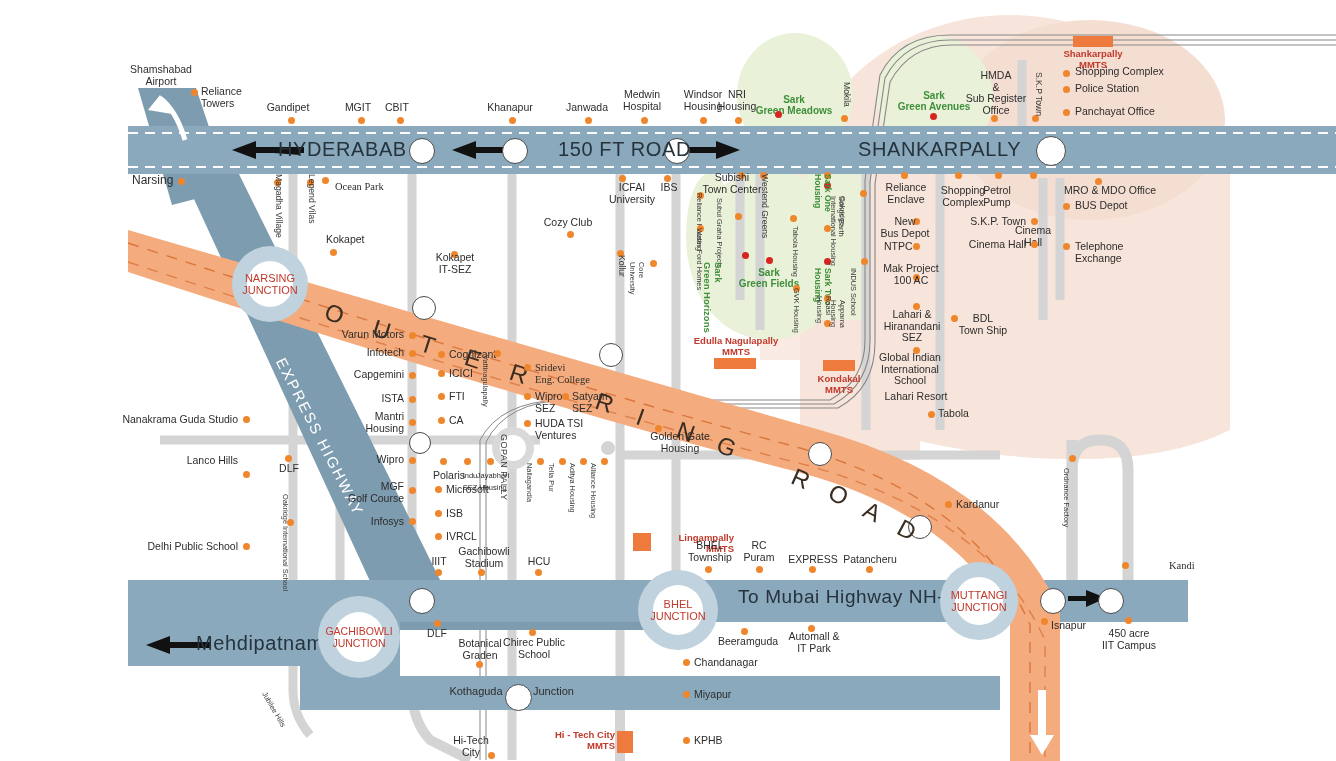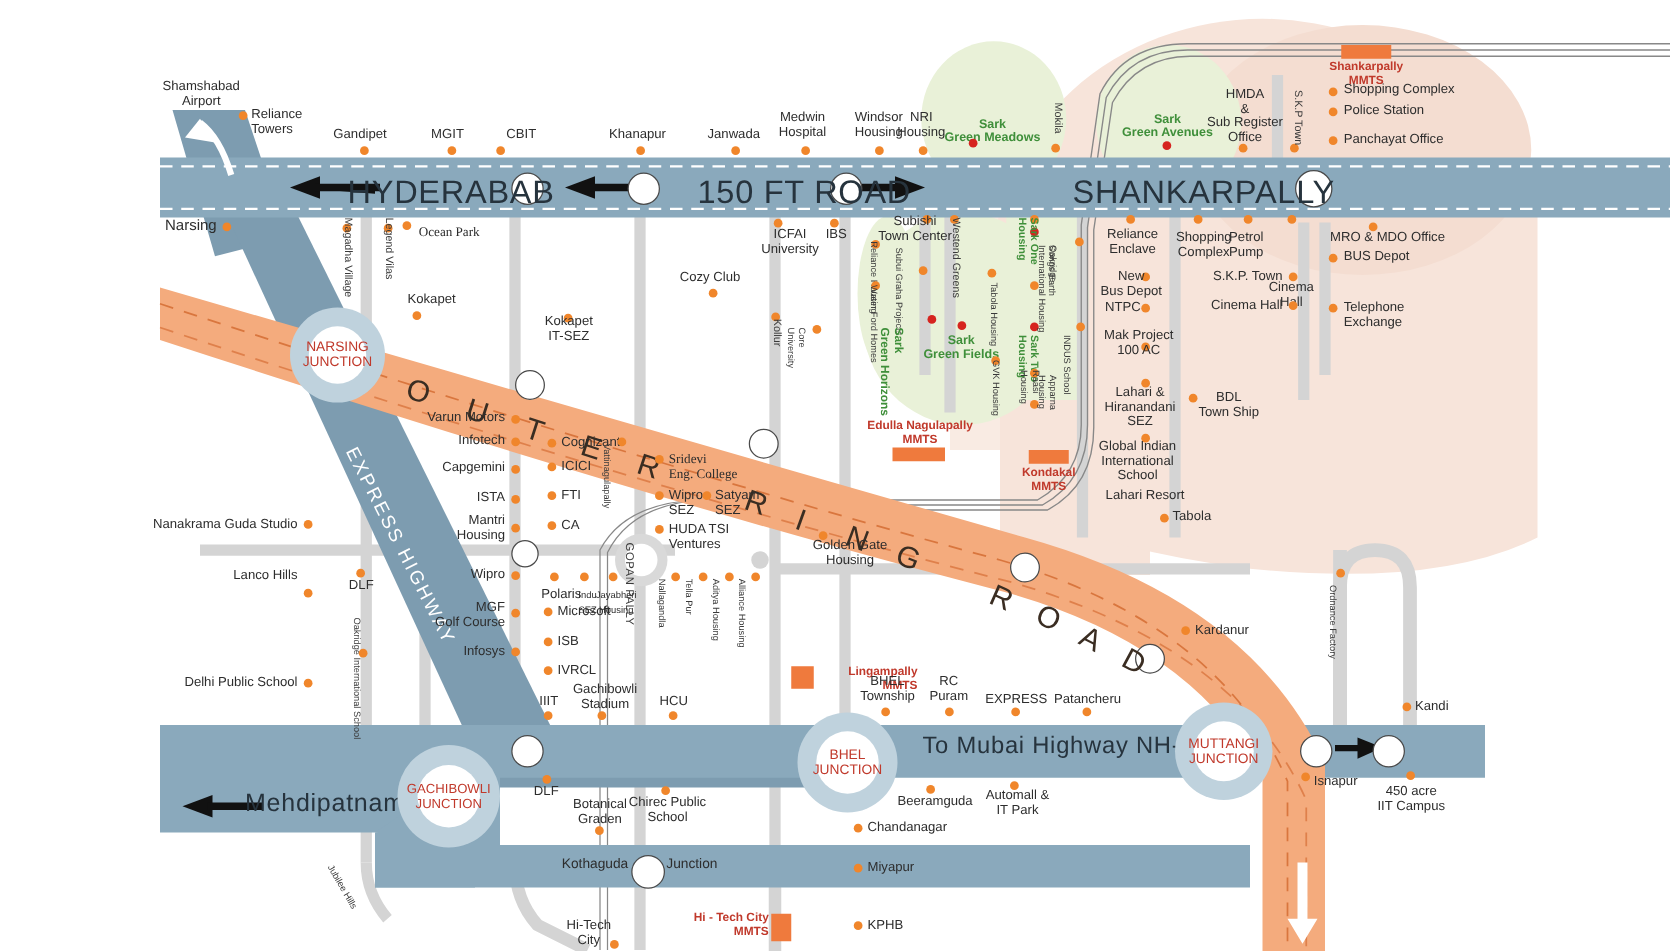--- a/index.html
+++ b/index.html
@@ -13,21 +13,21 @@
   .dot.red{background:#d6241f;width:7px;height:7px;}
   .vert{position:absolute;font-size:8.6px;color:#3a3a3a;white-space:nowrap;transform-origin:0 0;transform:rotate(90deg);}
   .vert.sm{font-size:7.4px;}
   .vert.grn{color:#3f8f3a;font-weight:bold;}
   .grnlbl{position:absolute;font-size:10px;color:#3f8f3a;font-weight:bold;text-align:center;line-height:11px;white-space:nowrap;}
   .jct{position:absolute;border-radius:50%;background:#bfd2dd;display:flex;align-items:center;justify-content:center;}
   .jct .hole{border-radius:50%;background:#fff;position:absolute;}
   .jct .jl{position:relative;z-index:3;font-size:11px;color:#c0392b;text-align:center;line-height:12.5px;font-weight:normal;}
   .mmts{position:absolute;text-align:center;font-size:9.5px;font-weight:bold;color:#c0392b;line-height:10.5px;white-space:nowrap;}
   .mmtsbox{position:absolute;background:#ef7a3d;}
-  .roadlbl{position:absolute;color:#26333d;font-size:26px;letter-spacing:.6px;font-family:"Liberation Sans",sans-serif;}
+  .roadlbl{position:absolute;color:#26333d;font-size:20px;letter-spacing:.6px;font-family:"Liberation Sans",sans-serif;}
   .whitecirc{position:absolute;border-radius:50%;background:#fff;border:1.6px solid #4a4a4a;}
   .ornode{position:absolute;border-radius:50%;background:#fff;border:1.7px solid #4a4a4a;}
   .orrchar{position:absolute;font-size:24px;color:#3a2d22;font-family:"Liberation Sans",sans-serif;}
   .greycirc{position:absolute;border-radius:50%;background:#d4d4d4;}
 </style>
 </head>
 <body>
 
 <div id="map">
 
@@ -234,21 +234,21 @@
 
   <div class="dot" style="left:191px;top:89px;"></div>
   <div class="poi" style="left:201px;top:86px;">Reliance<br>Towers</div>
   <div class="poi c" style="left:116px;top:64px;width:90px;">Shamshabad<br>Airport</div>
 
   <div class="dot" style="left:288px;top:117px;"></div>
   <div class="poi c" style="left:251px;top:102px;width:74px;">Gandipet</div>
   <div class="dot" style="left:358px;top:117px;"></div>
   <div class="poi c" style="left:326px;top:102px;width:64px;text-align:center;">MGIT</div>
   <div class="dot" style="left:397px;top:117px;"></div>
-  <div class="poi c" style="left:365px;top:102px;width:64px;text-align:right;">CBIT</div>
+  <div class="poi c" style="left:365px;top:102px;width:64px;">CBIT</div>
   <div class="dot" style="left:509px;top:117px;"></div>
   <div class="poi c" style="left:475px;top:102px;width:70px;">Khanapur</div>
   <div class="dot" style="left:585px;top:117px;"></div>
   <div class="poi c" style="left:552px;top:102px;width:70px;">Janwada</div>
   <div class="dot" style="left:641px;top:117px;"></div>
   <div class="poi c" style="left:610px;top:89px;width:64px;">Medwin<br>Hospital</div>
   <div class="dot" style="left:700px;top:117px;"></div>
   <div class="poi c" style="left:672px;top:89px;width:62px;">Windsor<br>Housing</div>
   <div class="dot" style="left:735px;top:117px;"></div>
   <div class="poi c" style="left:710px;top:89px;width:54px;">NRI<br>Housing</div>
@@ -357,21 +357,21 @@
 
   <div class="dot" style="left:1095px;top:178px;"></div>
   <div class="poi" style="left:1064px;top:185px;">MRO &amp; MDO Office</div>
   <div class="dot" style="left:1063px;top:203px;"></div>
   <div class="poi" style="left:1075px;top:200px;">BUS Depot</div>
   <div class="dot" style="left:1063px;top:243px;"></div>
   <div class="poi" style="left:1075px;top:241px;">Telephone<br>Exchange</div>
   <div class="vert sm" style="left:1071px;top:468px;">Ordnance Factory</div>
   <div class="dot" style="left:1069px;top:455px;"></div>
   <div class="dot" style="left:1122px;top:562px;"></div>
-  <div class="poi" style="left:1132px;top:560px;">Kandi</div>
+  <div class="poi" style="left:1169px;top:560px;font-family:Liberation Serif, serif;">Kandi</div>
   <div class="dot" style="left:1041px;top:618px;"></div>
   <div class="poi" style="left:1051px;top:620px;">Isnapur</div>
   <div class="dot" style="left:1125px;top:617px;"></div>
   <div class="poi c" style="left:1092px;top:628px;width:74px;">450 acre<br>IIT Campus</div>
 
   <div class="dot" style="left:409px;top:332px;"></div>
   <div class="poi r" style="left:322px;top:329px;width:82px;">Varun Motors</div>
   <div class="dot" style="left:409px;top:350px;"></div>
   <div class="poi r" style="left:332px;top:347px;width:72px;">Infotech</div>
   <div class="dot" style="left:409px;top:372px;"></div>

